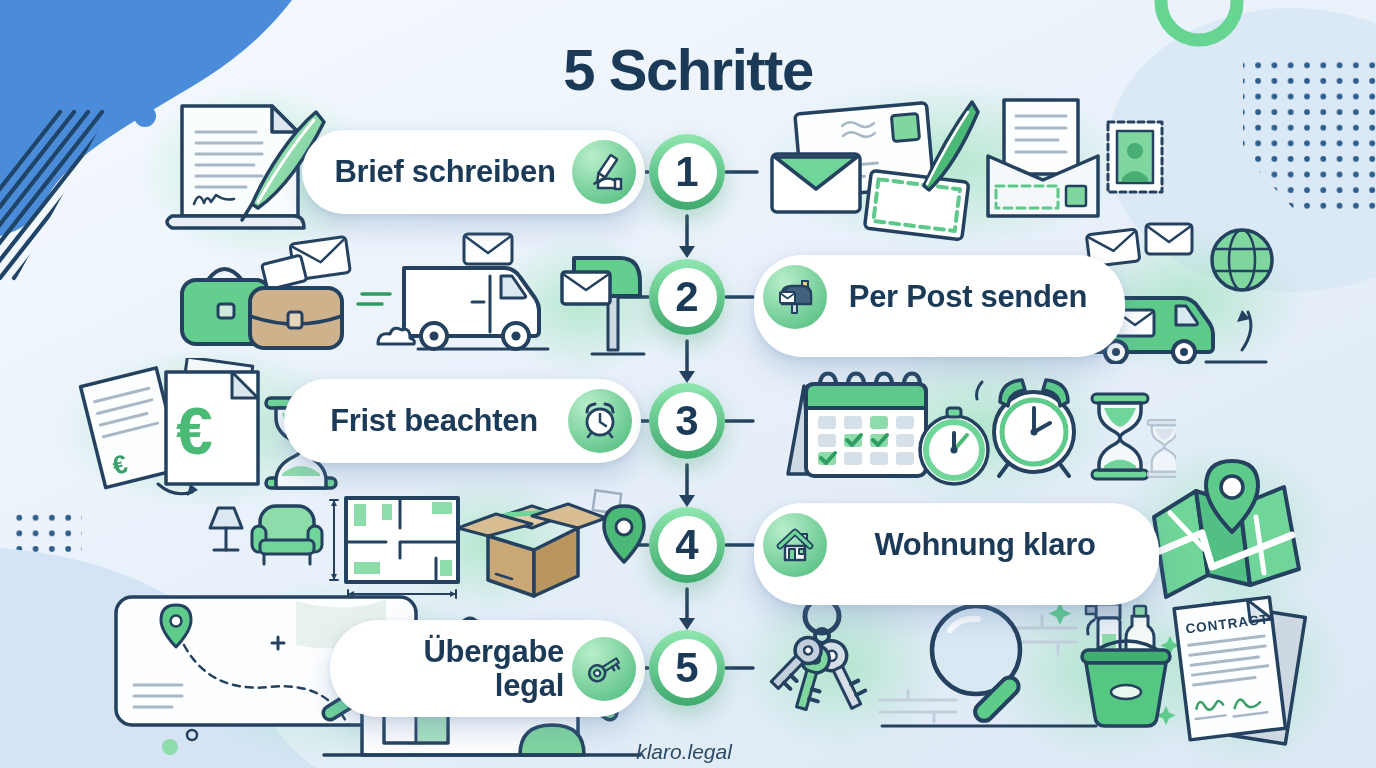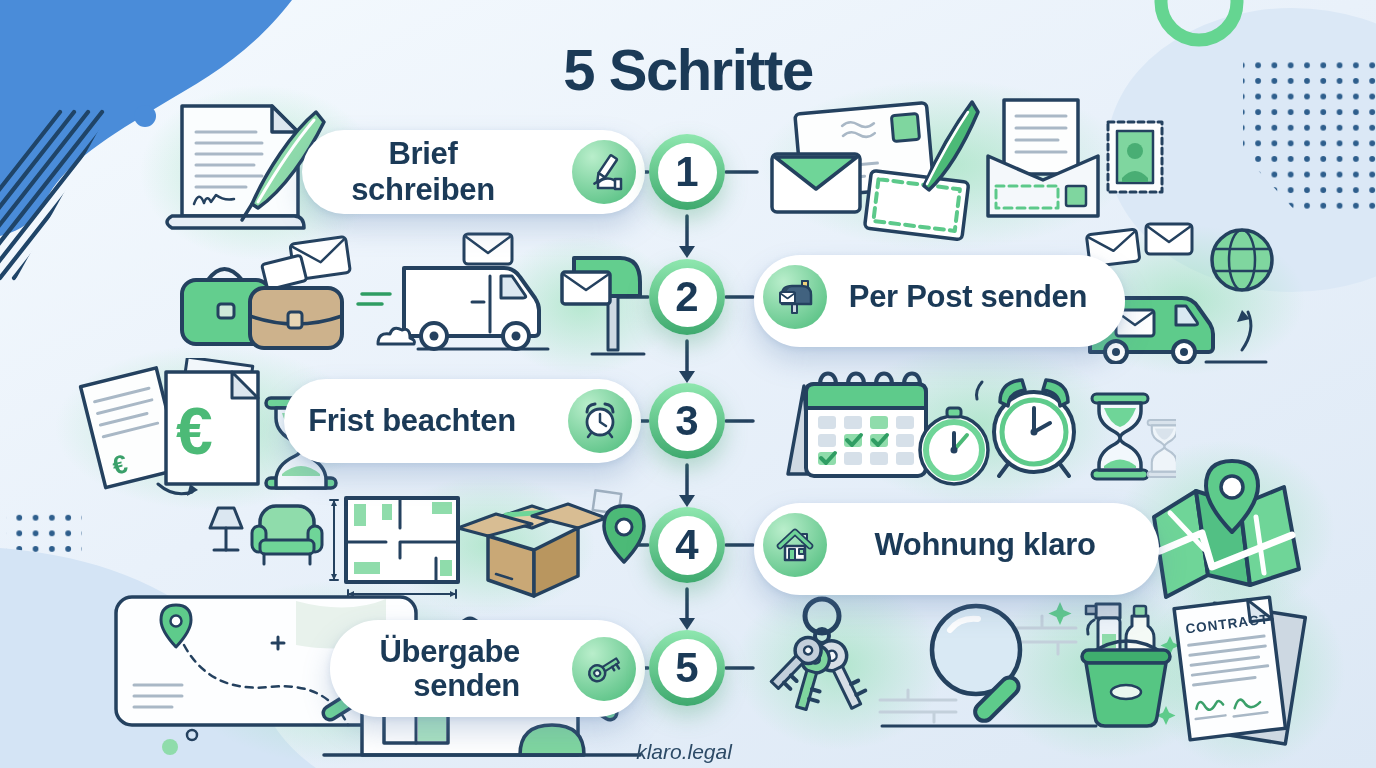--- a/index.html
+++ b/index.html
@@ -9,22 +9,22 @@
   svg{display:block;}
   svg path,svg rect,svg line,svg circle,svg ellipse,svg polygon{stroke-linejoin:round;stroke-linecap:round;}
   .deco{position:absolute;left:0;top:0;pointer-events:none;}
   .glow{position:absolute;border-radius:50%;background:radial-gradient(closest-side,rgba(140,224,173,.55),rgba(140,224,173,0));pointer-events:none;}
   .title{position:absolute;top:36px;left:0;right:0;text-align:center;
     font-size:58px;font-weight:800;color:#1b3a57;letter-spacing:-1.5px;}
   .brand{position:absolute;bottom:4px;left:0;right:8px;text-align:center;font-size:21px;color:#2c4a66;font-style:italic;}
   .pill{position:absolute;background:#ffffff;border-radius:48px;display:flex;align-items:center;
     box-shadow:0 14px 28px rgba(92,130,175,.28),0 2px 6px rgba(92,130,175,.16);}
   .pill-txt{flex:1;font-weight:700;font-size:31px;color:#1b3a57;text-align:center;letter-spacing:-.3px;}
-  .pill-left{padding:0 9px 0 16px;gap:44px;}
-  .pill-right{padding:0 16px 8px 9px;}
+  .pill-left{padding:0 9px 0 16px;}
+  .pill-right{padding:0 16px 18px 9px;}
   .pill-two .pill-txt{text-align:right;line-height:1.08;padding-right:8px;}
   .icon-circle{width:64px;height:64px;border-radius:50%;flex:0 0 auto;
     background:radial-gradient(circle at 32% 26%,#b9eecb,#49ba79);
     display:flex;align-items:center;justify-content:center;}
   .num{position:absolute;width:76px;height:76px;border-radius:50%;
     background:linear-gradient(180deg,#8fe7af,#3ea96e);
     box-shadow:0 10px 22px rgba(80,170,120,.35);
     display:flex;align-items:center;justify-content:center;}
   .num-in{width:59px;height:59px;border-radius:50%;background:#fff;
     display:flex;align-items:center;justify-content:center;
@@ -482,21 +482,21 @@
         <path d="M5,21 L20,7 L35,21" fill="none" stroke="#6fd598" stroke-width="3.2"></path>
         <rect x="10" y="21" width="20" height="14" fill="#ffffff" stroke="#24415f" stroke-width="2.5"></rect>
         <rect x="14" y="24" width="6" height="11" fill="#6fd598" stroke="#24415f" stroke-width="2"></rect>
         <rect x="24" y="24" width="5" height="5" fill="#8fdcab" stroke="#24415f" stroke-width="2"></rect>
       </svg>
     </div>
     <div class="pill-txt">Wohnung klaro</div>
   </div>
 
   <div class="pill pill-left pill-two" style="left:330px;top:620px;width:290px;height:97px">
-    <div class="pill-txt">Übergabe senden</div>
+    <div class="pill-txt">Übergabe legal</div>
     <div class="icon-circle">
       <svg width="40" height="40" viewBox="0 0 40 40">
         <g transform="rotate(-32 20 20)">
           <circle cx="12" cy="20" r="8" fill="#7fd69f" stroke="#24415f" stroke-width="2.5"></circle>
           <circle cx="12" cy="20" r="3" fill="#e9f7ef" stroke="#24415f" stroke-width="2"></circle>
           <rect x="20" y="17.5" width="16" height="5" fill="#7fd69f" stroke="#24415f" stroke-width="2"></rect>
           <path d="M28,22.5 v4 M33,22.5 v5" stroke="#24415f" stroke-width="2.5"></path>
         </g>
       </svg>
     </div>

